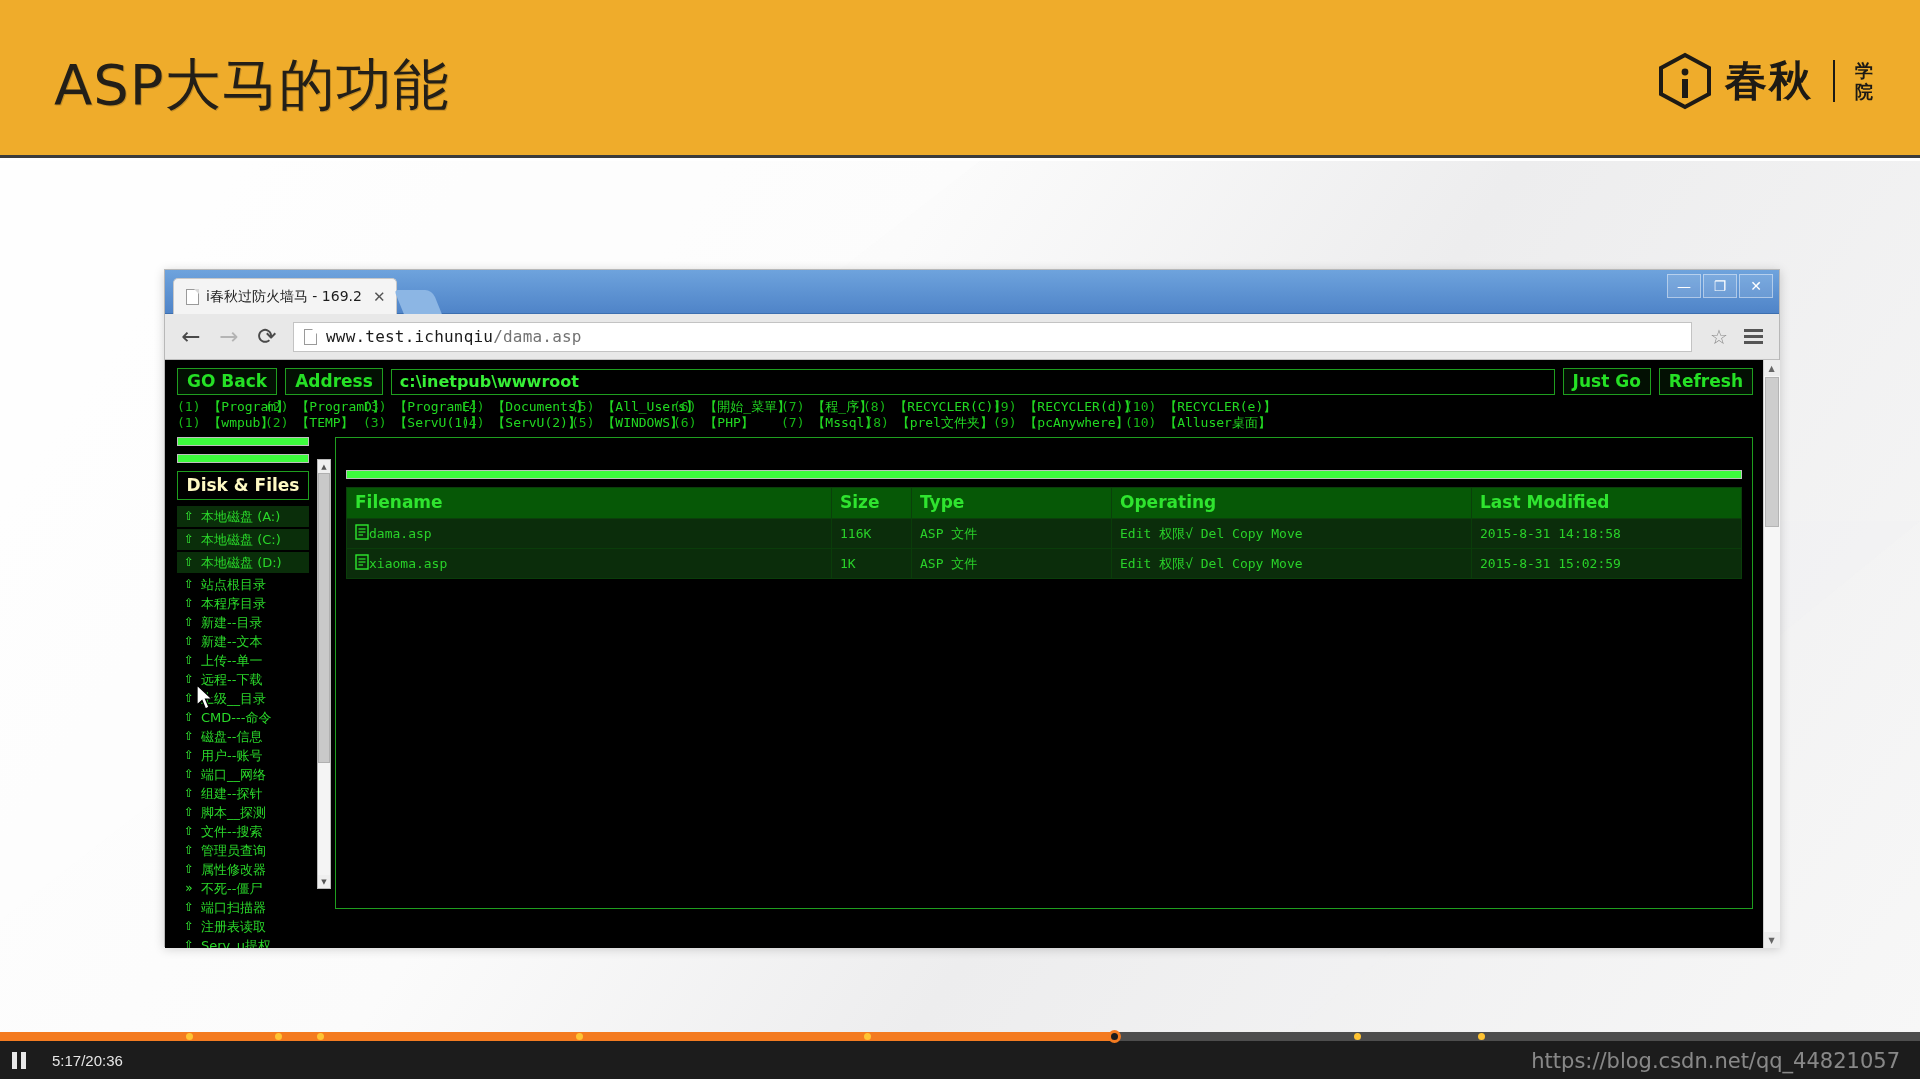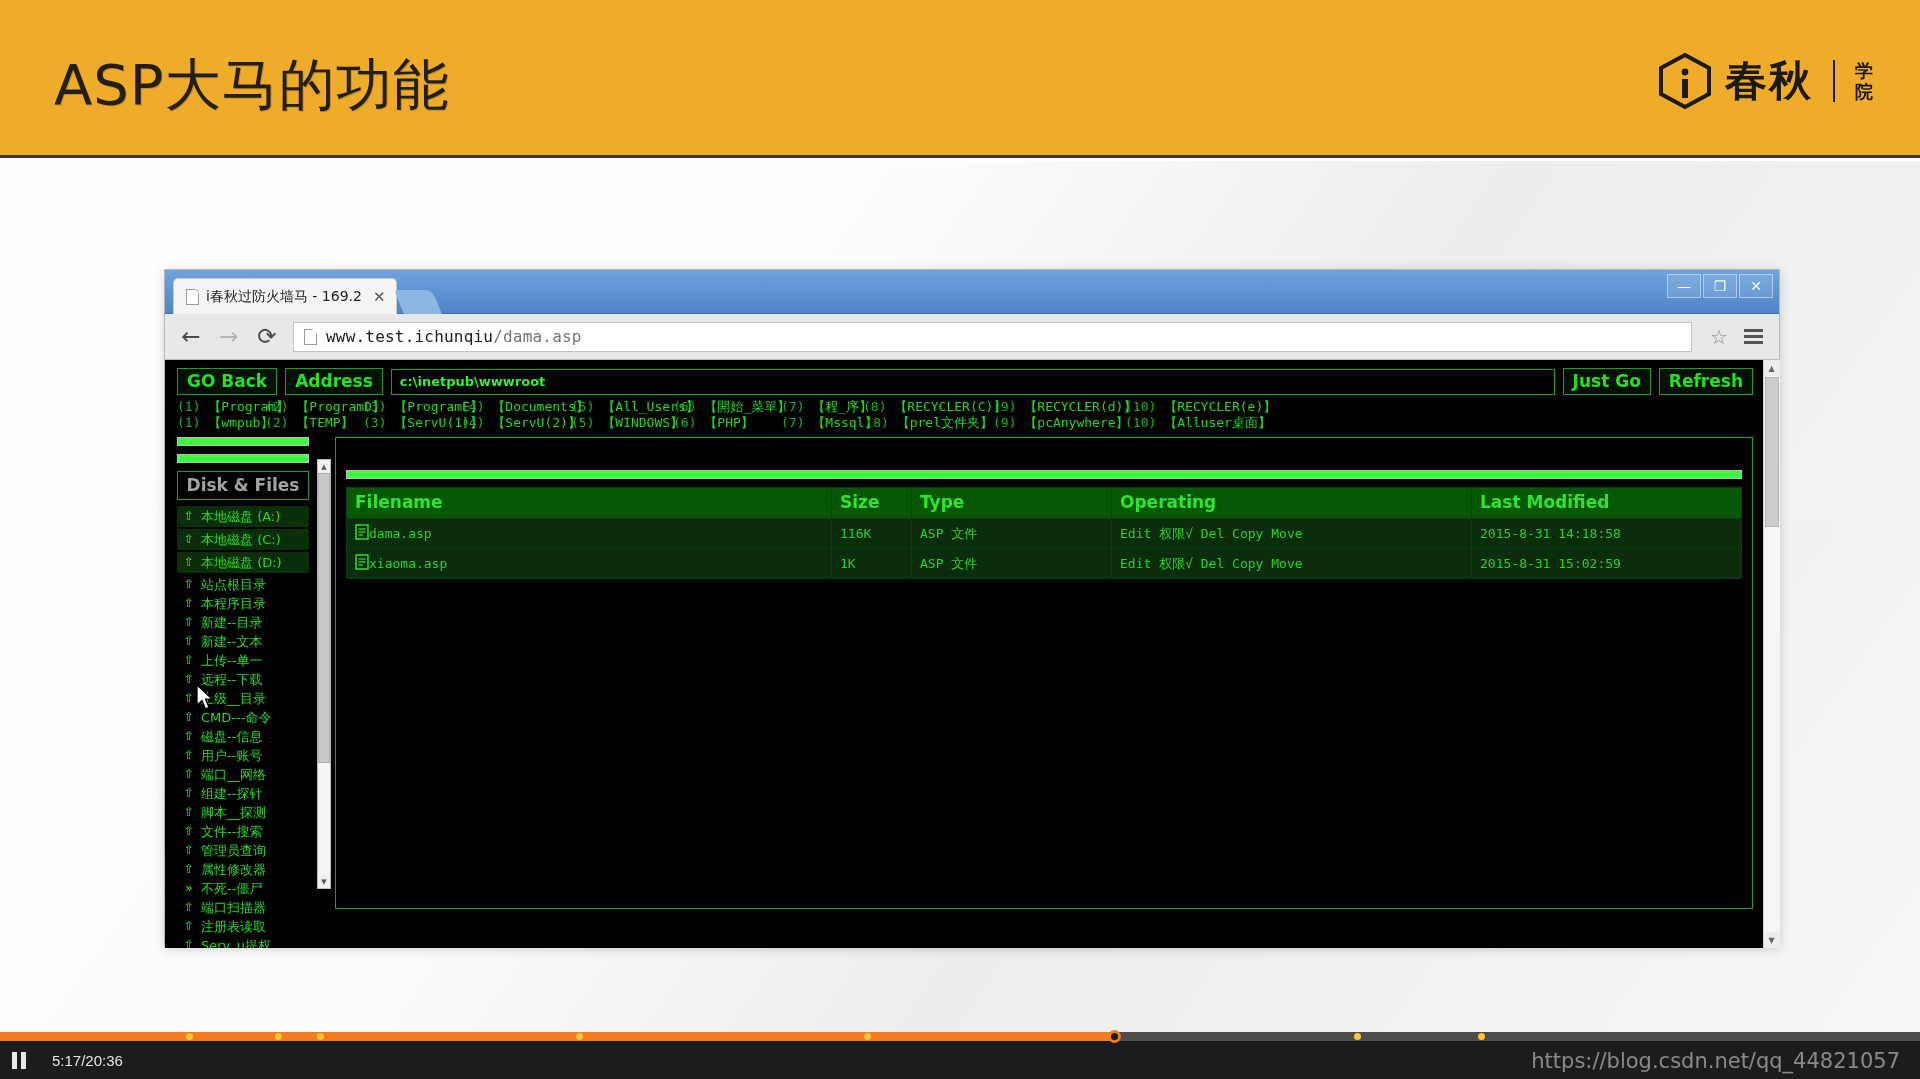--- a/index.html
+++ b/index.html
@@ -162,41 +162,41 @@
   }
   .gbtn {
     font-family: "DejaVu Sans", sans-serif;
     font-size: 17px; font-weight: 700; color: #25e025;
     border: 1px solid #1f9e1f; padding: 2px 9px 3px; background: #031003;
     cursor: pointer; white-space: nowrap;
   }
   .addrbox {
     flex: 1; height: 26px; background: #000; border: 1px solid #1f9e1f;
     display: flex; align-items: center; padding: 0 8px;
-    font-family: "DejaVu Sans", sans-serif; font-size: 13px; font-weight: 700; color: #37ef37;
+    font-family: "DejaVu Sans", sans-serif; font-size: 16px; font-weight: 700; color: #37ef37;
   }
   .links {
     font-family: "DejaVu Sans Mono", monospace;
     font-size: 13px; color: #15b415; line-height: 16px;
     padding: 2px 12px 0 12px; white-space: nowrap;
   }
   .links .row { display: flex; }
   .links .lk { color: #22d822; }
   .links .idx { color: #17b817; }
   .links span.cell { display: inline-block; }
 
   .panes { display: flex; padding: 6px 10px 0 12px; gap: 8px; height: 478px; }
   .leftpane { width: 150px; position: relative; }
   .sidebar-inner { width: 132px; }
   .gbar {
     height: 9px; background: #3dfb3d; border: 1px solid #bfbfbf; margin-bottom: 8px;
   }
   .disk-title {
     font-family: "DejaVu Sans", sans-serif; font-size: 17px; font-weight: 700;
-    color: #a3a3a3; border: 1px solid #1f9e1f; text-align: center; padding: 3px 0 4px;
+    color: #fef9c3; border: 1px solid #1f9e1f; text-align: center; padding: 3px 0 4px;
     margin-bottom: 6px;
   }
   .sb-item {
     display: flex; align-items: center; gap: 6px;
     font-family: "DejaVu Sans", sans-serif; font-size: 13px; color: #2ad82a;
     padding: 2px 2px 2px 6px; line-height: 15px; cursor: pointer;
   }
   .sb-item.drive { background: #0a2e0a; margin-bottom: 2px; padding: 3px 2px 3px 6px; }
   .sb-ico { color: #35ee35; font-size: 12px; width: 12px; text-align: center; flex: none; }
   .sb-left-scroll {

